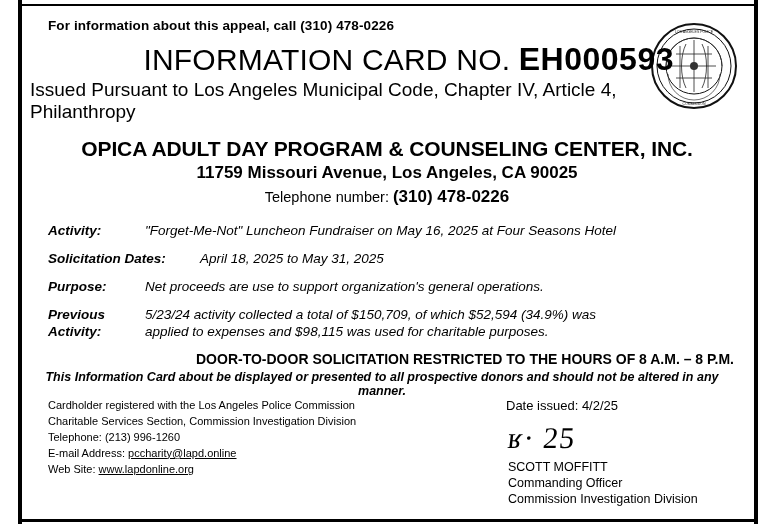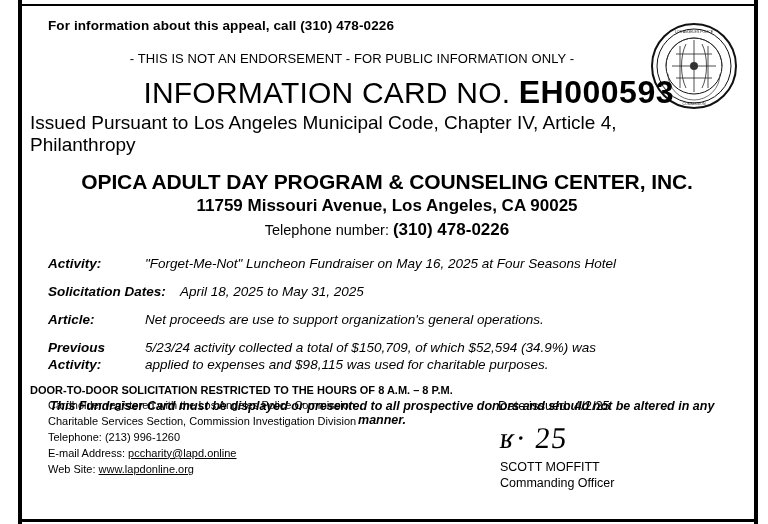--- a/index.html
+++ b/index.html
@@ -145,42 +145,42 @@
     font-size: 13.5px;
     font-weight: bold;
     line-height: 1.25;
   }
   .fvalue {
     font-size: 13.5px;
     line-height: 1.25;
     padding-left: 5px;
   }
   .frow.sol .flabel { width: 132px; }
-  .frow.sol .fvalue { padding-left: 0; }
+  .frow.sol .fvalue { padding-left: 0; margin-left: 20px; }
 
   .restriction {
-    text-align: left;
-    font-size: 11px;
+    text-align: right;
+    font-size: 14px;
     font-weight: bold;
     margin-top: 6px;
     margin-right: 10px;
   }
   .notice {
     text-align: center;
     font-size: 12.5px;
     font-style: italic;
     font-weight: bold;
     margin-top: 3px;
     margin-right: 10px;
   }
 
   .footer {
     position: absolute;
     left: 18px;
-    right: 16px;
+    right: 8px;
     top: 398px;
     display: flex;
     justify-content: space-between;
   }
   .footer-left {
     font-size: 11px;
     line-height: 1.45;
     width: 330px;
   }
   .footer-left a {
@@ -257,21 +257,20 @@
         <text x="44" y="11" text-anchor="middle">LOS ANGELES POLICE</text>
         <text x="44" y="83" text-anchor="middle">COMMISSION</text>
       </g>
     </svg>
   </div>
 
   <div class="inner">
 
     <div class="phone-line">For information about this appeal, call (310) 478-0226</div>
 
-    <div class="endorsement">- THIS IS NOT AN ENDORSEMENT - FOR PUBLIC INFORMATION ONLY -</div>
 
     <div class="info-card-no">
       <span>INFORMATION CARD NO.</span>
       <span class="num">EH000593</span>
     </div>
 
     <div class="issued-pursuant">Issued Pursuant to Los Angeles Municipal Code, Chapter IV, Article 4, Philanthropy</div>
 
     <div class="org-name">OPICA ADULT DAY PROGRAM &amp; COUNSELING CENTER, INC.</div>
     <div class="org-addr">11759 Missouri Avenue, Los Angeles, CA  90025</div>
@@ -287,38 +286,38 @@
         <div class="flabel">Activity:</div>
         <div class="fvalue">"Forget-Me-Not" Luncheon Fundraiser on May 16, 2025 at Four Seasons Hotel</div>
       </div>
 
       <div class="frow sol">
         <div class="flabel">Solicitation Dates:</div>
         <div class="fvalue">April 18, 2025 to May 31, 2025</div>
       </div>
 
       <div class="frow">
-        <div class="flabel">Article:</div>
+        <div class="flabel">Purpose:</div>
         <div class="fvalue">Net proceeds are use to support organization's general operations.</div>
       </div>
 
       <div class="frow">
         <div class="flabel">
           <div>Previous</div>
           <div>Activity:</div>
         </div>
         <div class="fvalue">
           <div>5/23/24 activity collected a total of $150,709, of which $52,594 (34.9%) was</div>
           <div>applied to expenses and $98,115 was used for charitable purposes.</div>
         </div>
       </div>
     </div>
 
     <div class="restriction">DOOR-TO-DOOR SOLICITATION RESTRICTED TO THE HOURS OF 8 A.M. – 8 P.M.</div>
-    <div class="notice">This Fundraiser Card must be displayed or presented to all prospective donors and should not be altered in any manner.</div>
+    <div class="notice">This Information Card about be displayed or presented to all prospective donors and should not be altered in any manner.</div>
 
     <div class="footer">
       <div class="footer-left">
         <div>Cardholder registered with the Los Angeles Police Commission</div>
         <div>Charitable Services Section, Commission Investigation Division</div>
         <div>Telephone: (213) 996-1260</div>
         <div>
           <span>E-mail Address:</span>
           <a href="#">pccharity@lapd.online</a>
         </div>
@@ -330,18 +329,19 @@
 
       <div class="footer-right">
         <div class="date-issued">
           <span>Date issued:</span>
           <span>4/2/25</span>
         </div>
         <div class="signature">ʁ· 25</div>
         <div class="sig-block">
           <div>SCOTT MOFFITT</div>
           <div>Commanding Officer</div>
+          <div>Commission Investigation Division</div>
         </div>
       </div>
     </div>
 
   </div>
 </div>
 
 </body></html>

